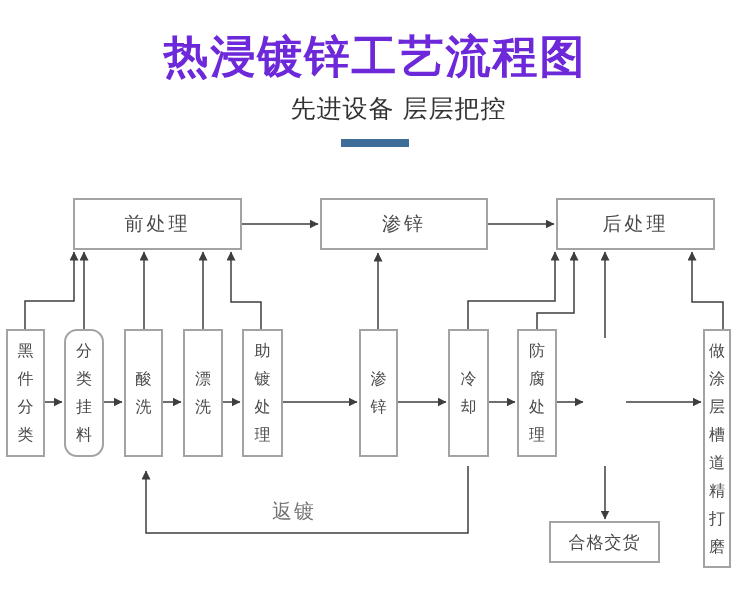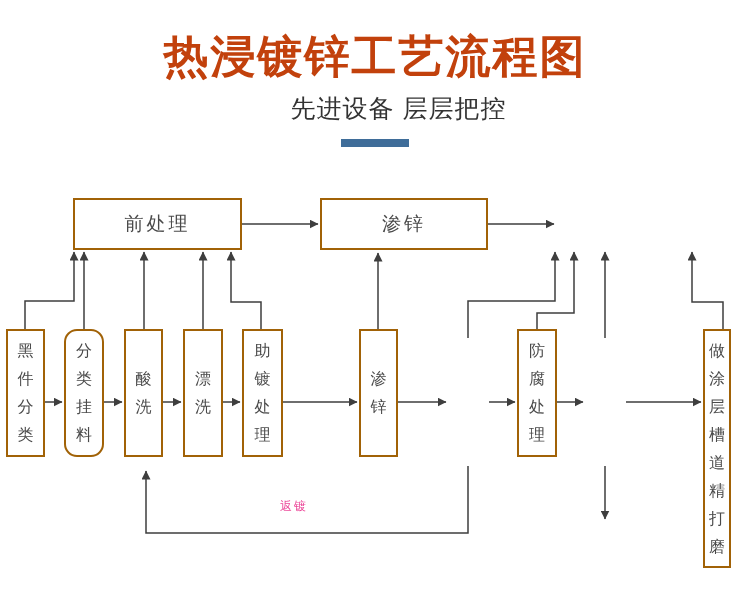--- a/index.html
+++ b/index.html
@@ -3,51 +3,51 @@
 <meta charset="utf-8">
 <style>
   * { margin:0; padding:0; box-sizing:border-box; }
   html,body { background:#ffffff; }
   .page {
     position:relative; width:750px; height:591px; background:#ffffff;
     overflow:hidden; font-family:"Liberation Sans", sans-serif;
   }
   .title {
     position:absolute; left:0; top:27px; width:750px; text-align:center;
-    font-size:45px; font-weight:bold; letter-spacing:2px; color:#c2410c;
+    font-size:45px; font-weight:bold; letter-spacing:2px; color:#6d28d9;
     font-family:"Liberation Sans", sans-serif;
   }
   .subtitle {
     position:absolute; left:0; top:92px; width:750px; text-align:center;
     font-size:25px; font-weight:500; letter-spacing:1px; color:#333333;padding-left:47px;
   }
   .accent-bar {
     position:absolute; left:341px; top:139px; width:68px; height:8px;
     background:#3f6d99;
   }
   svg.connectors { position:absolute; left:0; top:0; }
   .box {
-    position:absolute; background:#ffffff; border:2px solid #a16207;
+    position:absolute; background:#ffffff; border:2px solid #a3a3a3;
     display:flex; align-items:center; justify-content:center;
     color:#4a4a4a; font-family:"Liberation Serif","DejaVu Serif",serif;
   }
   .stage-box { height:52px; top:198px; font-size:19px; letter-spacing:3px; }
   .vbox { top:329px; height:128px; width:40px; font-size:16px; }
   .vbox .vlabel {
     display:block; width:1.1em; line-height:28px; text-align:center;
     word-break:break-all; overflow-wrap:anywhere;
   }
   .tallbox { height:239px; }
   .delivery-box {
     left:549px; top:521px; width:111px; height:42px; font-size:17px;
     letter-spacing:1px;
   }
   .rework-label {
     position:absolute; left:244px; top:498px; width:100px; text-align:center;
-    font-size:12px; color:#ec4899; letter-spacing:2px;
+    font-size:20px; color:#737373; letter-spacing:2px;
     font-family:Liberation Mono, monospace;
   }
 </style>
 </head>
 <body>
 
 <div class="page">
 
   <div class="title">热浸镀锌工艺流程图</div>
   <div class="subtitle">先进设备 层层把控</div>
@@ -92,41 +92,50 @@
       <path d="M468,466 L468,533 L146,533 L146,471" marker-end="url(#ah)"></path>
     </g>
   </svg>
 
   <div class="box stage-box" style="left:73px;  width:169px;">
     <span>前处理</span>
   </div>
   <div class="box stage-box" style="left:320px; width:168px;">
     <span>渗锌</span>
   </div>
+  <div class="box stage-box" style="left:556px; width:159px;">
+    <span>后处理</span>
+  </div>
 
   <div class="box vbox" style="left:6px;   width:39px;">
     <span class="vlabel">黑件分类</span>
   </div>
   <div class="box vbox" style="left:64px;  width:40px;border-radius:13px;">
     <span class="vlabel">分类挂料</span>
   </div>
   <div class="box vbox" style="left:124px; width:39px;">
     <span class="vlabel">酸洗</span>
   </div>
   <div class="box vbox" style="left:183px; width:40px;">
     <span class="vlabel">漂洗</span>
   </div>
   <div class="box vbox" style="left:242px; width:41px;">
     <span class="vlabel">助镀处理</span>
   </div>
   <div class="box vbox" style="left:359px; width:39px;">
     <span class="vlabel">渗锌</span>
   </div>
+  <div class="box vbox" style="left:448px; width:41px;">
+    <span class="vlabel">冷却</span>
+  </div>
   <div class="box vbox" style="left:517px; width:40px;">
     <span class="vlabel">防腐处理</span>
   </div>
   <div class="box vbox tallbox" style="left:703px; width:28px;">
     <span class="vlabel">做涂层槽道精打磨</span>
   </div>
 
+  <div class="box delivery-box">
+    <span>合格交货</span>
+  </div>
   <div class="rework-label">返镀</div>
 
 </div>
 
 </body></html>

